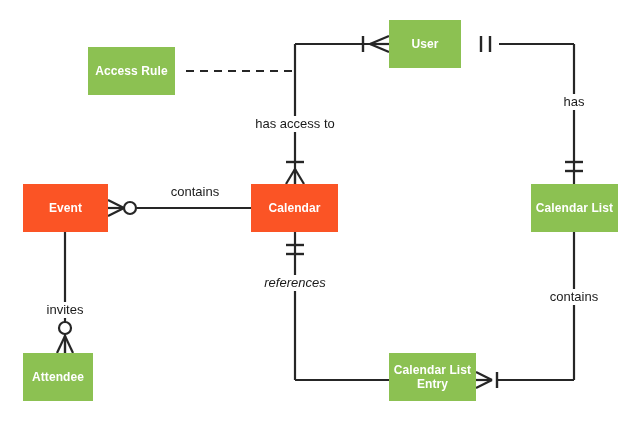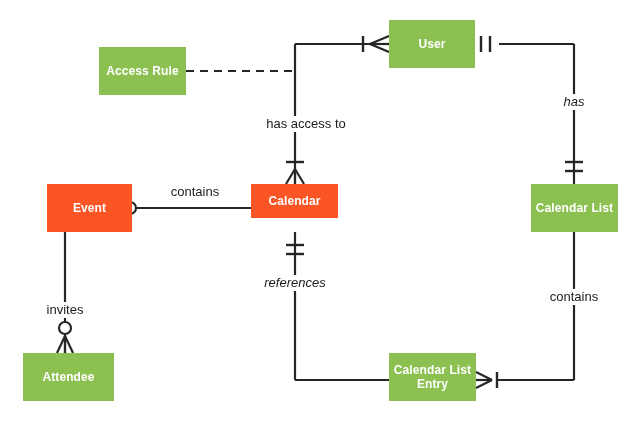--- a/index.html
+++ b/index.html
@@ -133,54 +133,54 @@
       <g>
         <path d="M 497,372 L 497,388" stroke-width="2.4"></path>
         <path d="M 476,372 L 492,380" stroke-width="2.2"></path>
         <path d="M 476,380 L 492,380" stroke-width="2.2"></path>
         <path d="M 476,388 L 492,380" stroke-width="2.2"></path>
       </g>
 
     </g>
   </svg>
 
-  <div class="entity-box entity-green" style="left:99px; top:47px; width:87px; height:48px;">
+  <div class="entity-box entity-green" style="left:88px; top:47px; width:87px; height:48px;">
     <span class="entity-label">Access Rule</span>
   </div>
 
-  <div class="entity-box entity-green" style="left:389px; top:20px; width:86px; height:48px;">
+  <div class="entity-box entity-green" style="left:389px; top:20px; width:72px; height:48px;">
     <span class="entity-label">User</span>
   </div>
 
-  <div class="entity-box entity-orange" style="left:23px; top:184px; width:85px; height:48px;margin-left:24px;">
+  <div class="entity-box entity-orange" style="left:23px; top:184px; width:85px; height:48px;">
     <span class="entity-label">Event</span>
   </div>
 
-  <div class="entity-box entity-orange" style="left:251px; top:184px; width:87px; height:34px;">
+  <div class="entity-box entity-orange" style="left:251px; top:184px; width:87px; height:48px;">
     <span class="entity-label">Calendar</span>
   </div>
 
   <div class="entity-box entity-green" style="left:531px; top:184px; width:87px; height:48px;">
     <span class="entity-label">Calendar List</span>
   </div>
 
-  <div class="entity-box entity-green" style="left:23px; top:353px; width:91px; height:48px;">
+  <div class="entity-box entity-green" style="left:23px; top:353px; width:70px; height:48px;">
     <span class="entity-label">Attendee</span>
   </div>
 
   <div class="entity-box entity-green" style="left:389px; top:353px; width:87px; height:48px;">
     <span class="entity-label">Calendar List
 Entry</span>
   </div>
 
-  <div class="edge-label" style="left:295px; top:116px; transform:translateX(-50%);margin-left:11px;">has access to</div>
+  <div class="edge-label" style="left:295px; top:116px; transform:translateX(-50%);">has access to</div>
 
   <div class="edge-label" style="left:195px; top:184px; transform:translateX(-50%);">contains</div>
 
   <div class="edge-label" style="left:65px; top:270px; transform:translateX(-50%);margin-top:32px;">invites</div>
 
-  <div class="edge-label" style="left:574px; top:94px; transform:translateX(-50%);font-style:italic;">has</div>
+  <div class="edge-label" style="left:574px; top:94px; transform:translateX(-50%);">has</div>
 
   <div class="edge-label" style="left:295px; top:275px; transform:translateX(-50%);font-style:italic;">references</div>
 
   <div class="edge-label" style="left:574px; top:289px; transform:translateX(-50%);">contains</div>
 
 </div>
 
 </body></html>

